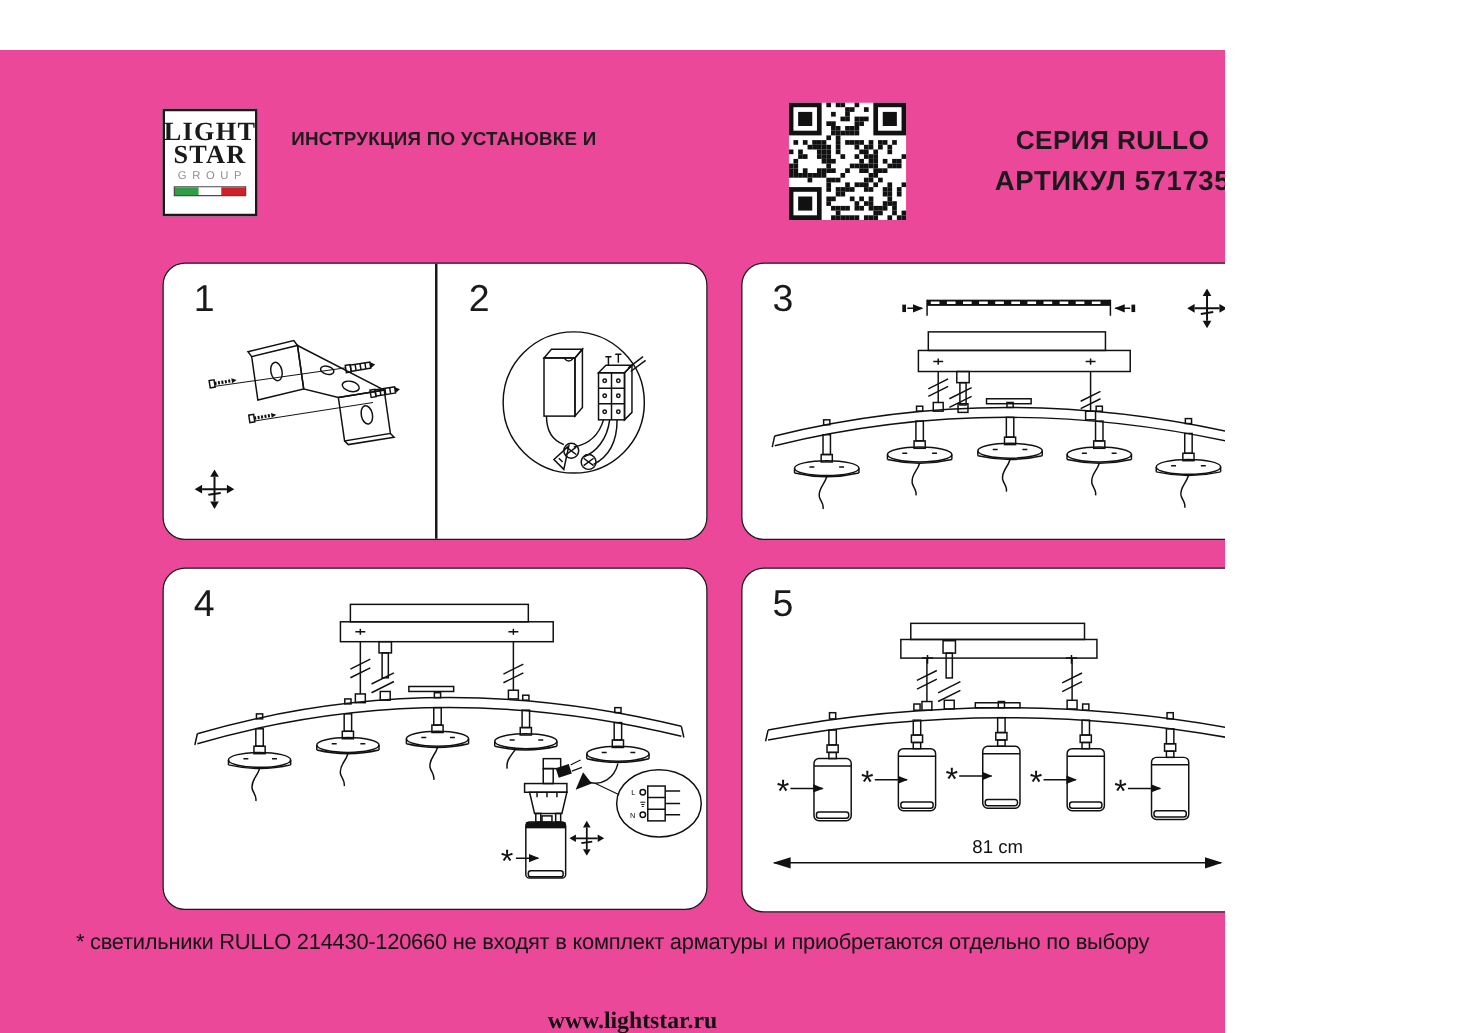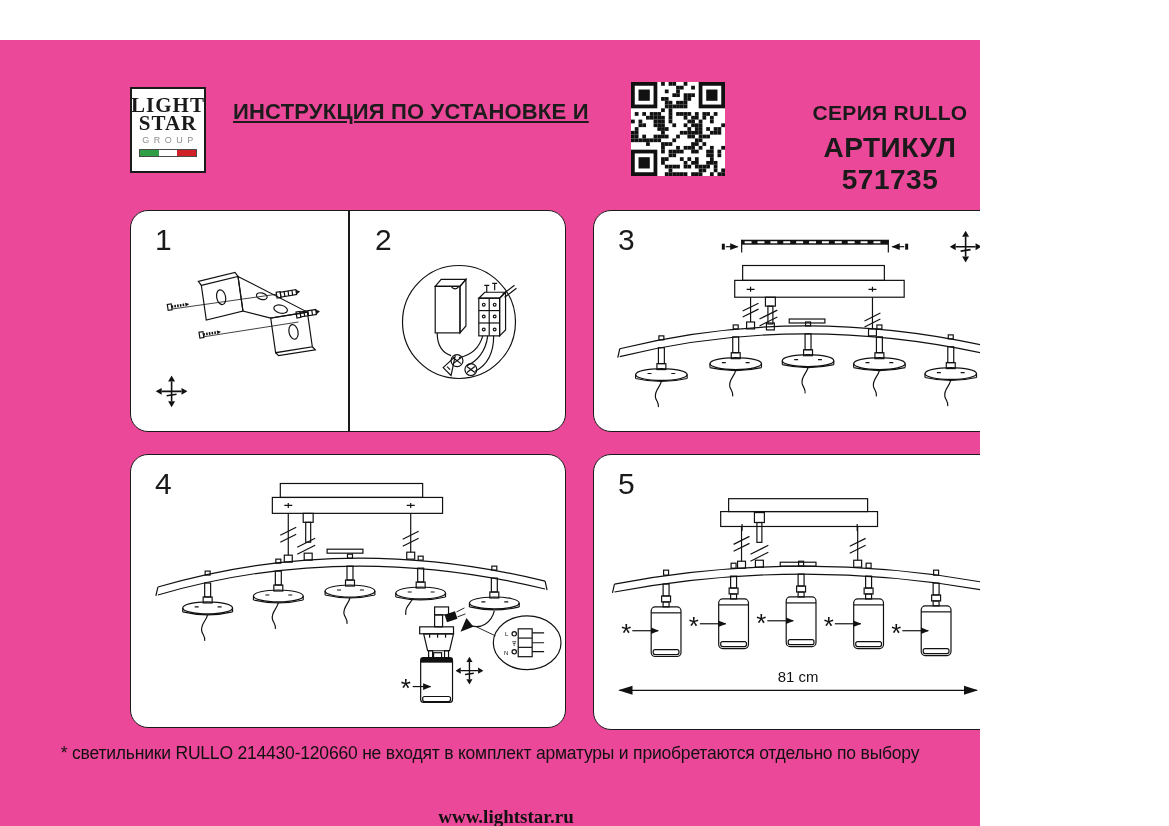--- a/index.html
+++ b/index.html
@@ -6,25 +6,25 @@
   .page{position:relative;width:980px;height:826px;background:#ec4899;overflow:hidden;
         font-family:"Liberation Sans",sans-serif;color:#1a1a1a;margin-top:40px;}
   
   .logo{position:absolute;left:130px;top:47px;width:76px;height:86px;border:2px solid #1a1a1a;
         box-sizing:border-box;display:flex;flex-direction:column;align-items:center;justify-content:flex-start;
         padding-top:7px;background:#fff;}
   .logo .w{font-family:"Liberation Serif",serif;font-weight:bold;font-size:21px;line-height:18px;letter-spacing:1px;color:#1a1a1a;}
   .logo .grp{font-size:9px;letter-spacing:4.5px;color:#8f8f8f;margin-top:3px;margin-left:4px;}
   .flag{display:flex;width:56px;height:6px;margin-top:4px;border:1px solid #4a4a4a;box-sizing:content-box;}
   .flag span{flex:1;height:100%;}
-  .title{position:absolute;left:233px;top:57px;font-size:22px;line-height:30px;font-weight:bold;color:#1c1c1c;letter-spacing:0.2px;text-decoration:underline;}
+  .title{position:absolute;left:233px;top:57px;font-size:15px;line-height:30px;font-weight:bold;color:#1c1c1c;letter-spacing:0.2px;}
   .qr{position:absolute;left:631px;top:42px;width:94px;height:94px;}
   .hdr-right{position:absolute;left:785px;top:61px;width:210px;text-align:center;}
   .hdr-right .series{font-size:21px;font-weight:bold;letter-spacing:0.3px;}
-  .hdr-right .article{font-size:28px;font-weight:bold;margin-top:7px;letter-spacing:0.5px;}
+  .hdr-right .article{font-size:22px;font-weight:bold;margin-top:7px;letter-spacing:0.5px;}
   
   .panel{position:absolute;border:1.6px solid #1a1a1a;border-radius:18px;box-sizing:border-box;background:#fff;}
   .p12{left:130px;top:170px;width:436px;height:222px;}
   .p3{left:593px;top:170px;width:442px;height:222px;}
   .p4{left:130px;top:414px;width:436px;height:274px;}
   .p5{left:593px;top:414px;width:442px;height:276px;}
   .divider{position:absolute;left:217px;top:0;bottom:0;width:1.6px;background:#1a1a1a;}
   .num{position:absolute;top:12px;left:24px;font-size:30px;font-weight:400;color:#1a1a1a;}
   .num2{left:244px;}
   .dia{position:absolute;left:0;top:0;width:100%;height:100%;}

